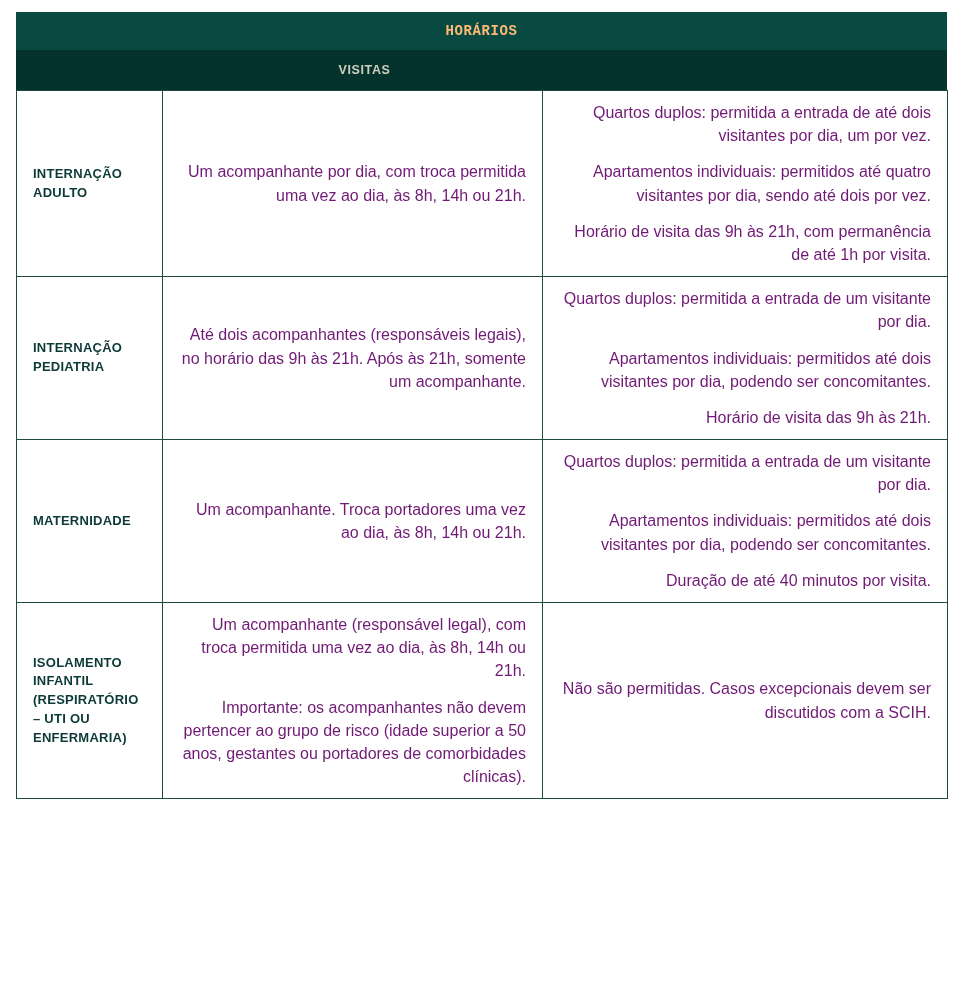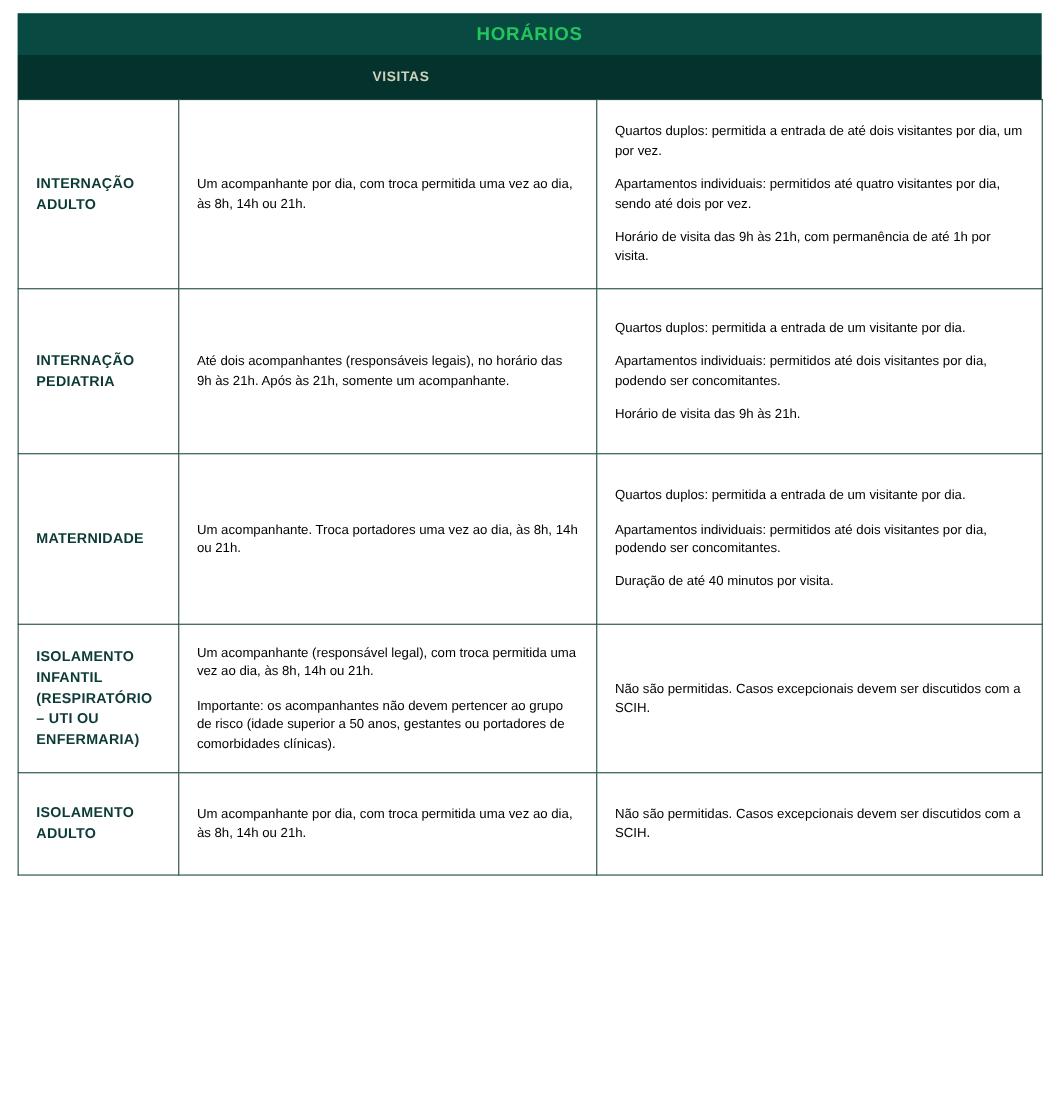--- a/index.html
+++ b/index.html
@@ -25,24 +25,25 @@
 
   
   .hdr-title {
     height: 38px;
     background: #084A41;
     display: flex;
     align-items: center;
     justify-content: center;
   }
   .hdr-title .t {
-    color: #22c55e;
-    font-size: 17px;
+    color: #fdba74;
+    font-size: 14px;
     font-weight: bold;
     letter-spacing: 0.6px;
+    font-family: Liberation Mono, monospace;
   }
 
   .hdr-cols {
     height: 40px;
     background: #03332C;
     display: flex;
   }
   .hdr-cols .hc {
     display: flex;
     align-items: center;
@@ -81,25 +82,26 @@
     font-size: 13px;
     font-weight: bold;
     color: #0C3A36;
     line-height: 1.45;
     letter-spacing: 0.25px;
     padding-left: 22px;
     padding-right: 8px;
     margin-top: 47px;
   }
   td.body {
-    font-size: 12px;
-    color: #000000;
+    font-size: 16px;
+    color: #701a75;
     line-height: 1.45;
     padding-left: 18px;
     padding-right: 14px;
+    text-align: right;
   }
   td.body p {
     margin: 0 0 13px 0;
   }
   td.body p:last-child { margin-bottom: 0; }
 
   
   tr.r0 td { height: 172px; }
   tr.r1 td { height: 150px; }
   tr.r2 td { height: 155px; }
@@ -169,25 +171,16 @@
         <tr class="r4">
           <td class="label">ISOLAMENTO INFANTIL (RESPIRATÓRIO – UTI OU ENFERMARIA)</td>
           <td class="body">
             <p>Um acompanhante (responsável legal), com troca permitida uma vez ao dia, às 8h, 14h ou 21h.</p>
             <p>Importante: os acompanhantes não devem pertencer ao grupo de risco (idade superior a 50 anos, gestantes ou portadores de comorbidades clínicas).</p>
           </td>
           <td class="body">
             <p>Não são permitidas. Casos excepcionais devem ser discutidos com a SCIH.</p>
           </td>
         </tr>
-        <tr class="r6">
-          <td class="label">ISOLAMENTO ADULTO</td>
-          <td class="body">
-            <p>Um acompanhante por dia, com troca permitida uma vez ao dia, às 8h, 14h ou 21h.</p>
-          </td>
-          <td class="body">
-            <p>Não são permitidas. Casos excepcionais devem ser discutidos com a SCIH.</p>
-          </td>
-        </tr>
       </tbody>
   </table>
 
 </div>
 
 </body></html>

